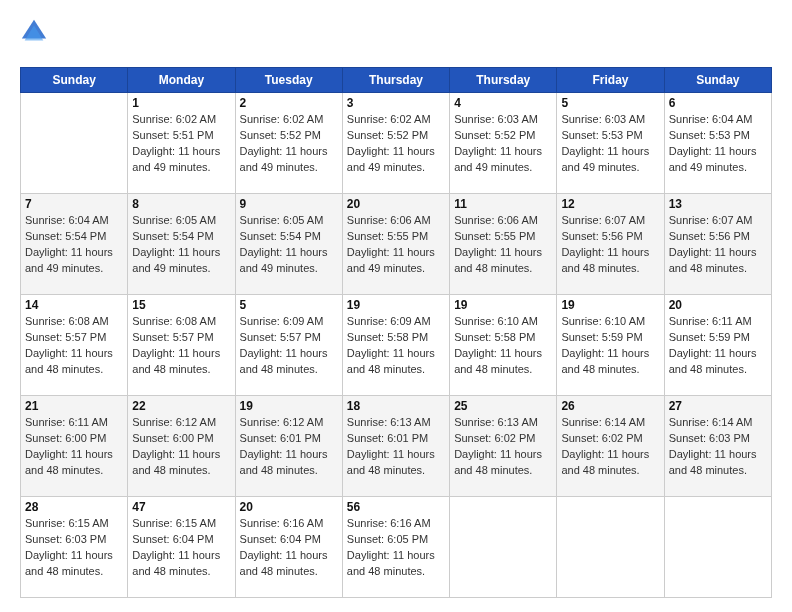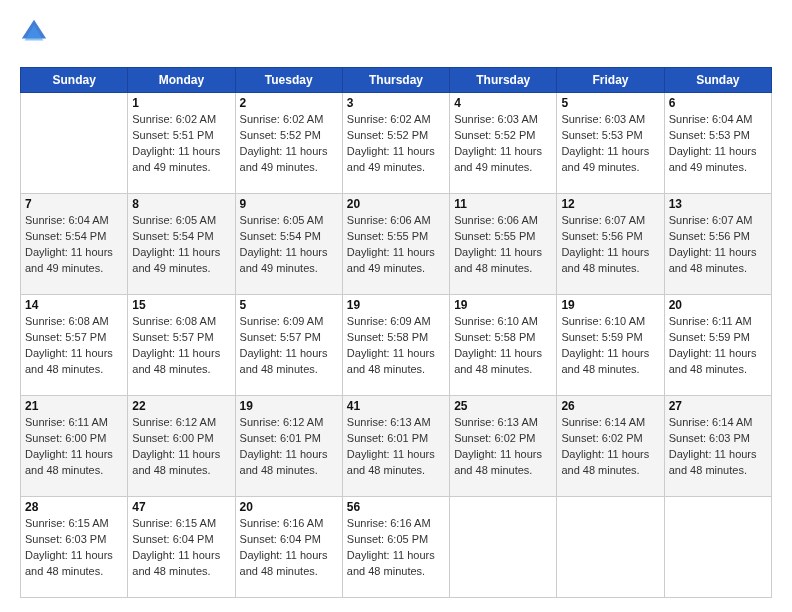--- a/index.html
+++ b/index.html
@@ -228,21 +228,21 @@
           </td>
           <td>
             <span class="day-number">22</span>
             <div class="day-info">Sunrise: 6:12 AM<br>Sunset: 6:00 PM<br>Daylight: 11 hours and 48 minutes.</div>
           </td>
           <td>
             <span class="day-number">19</span>
             <div class="day-info">Sunrise: 6:12 AM<br>Sunset: 6:01 PM<br>Daylight: 11 hours and 48 minutes.</div>
           </td>
           <td>
-            <span class="day-number">41</span>
+            <span class="day-number">18</span>
             <div class="day-info">Sunrise: 6:13 AM<br>Sunset: 6:01 PM<br>Daylight: 11 hours and 48 minutes.</div>
           </td>
           <td>
             <span class="day-number">25</span>
             <div class="day-info">Sunrise: 6:13 AM<br>Sunset: 6:02 PM<br>Daylight: 11 hours and 48 minutes.</div>
           </td>
           <td>
             <span class="day-number">26</span>
             <div class="day-info">Sunrise: 6:14 AM<br>Sunset: 6:02 PM<br>Daylight: 11 hours and 48 minutes.</div>
           </td>

